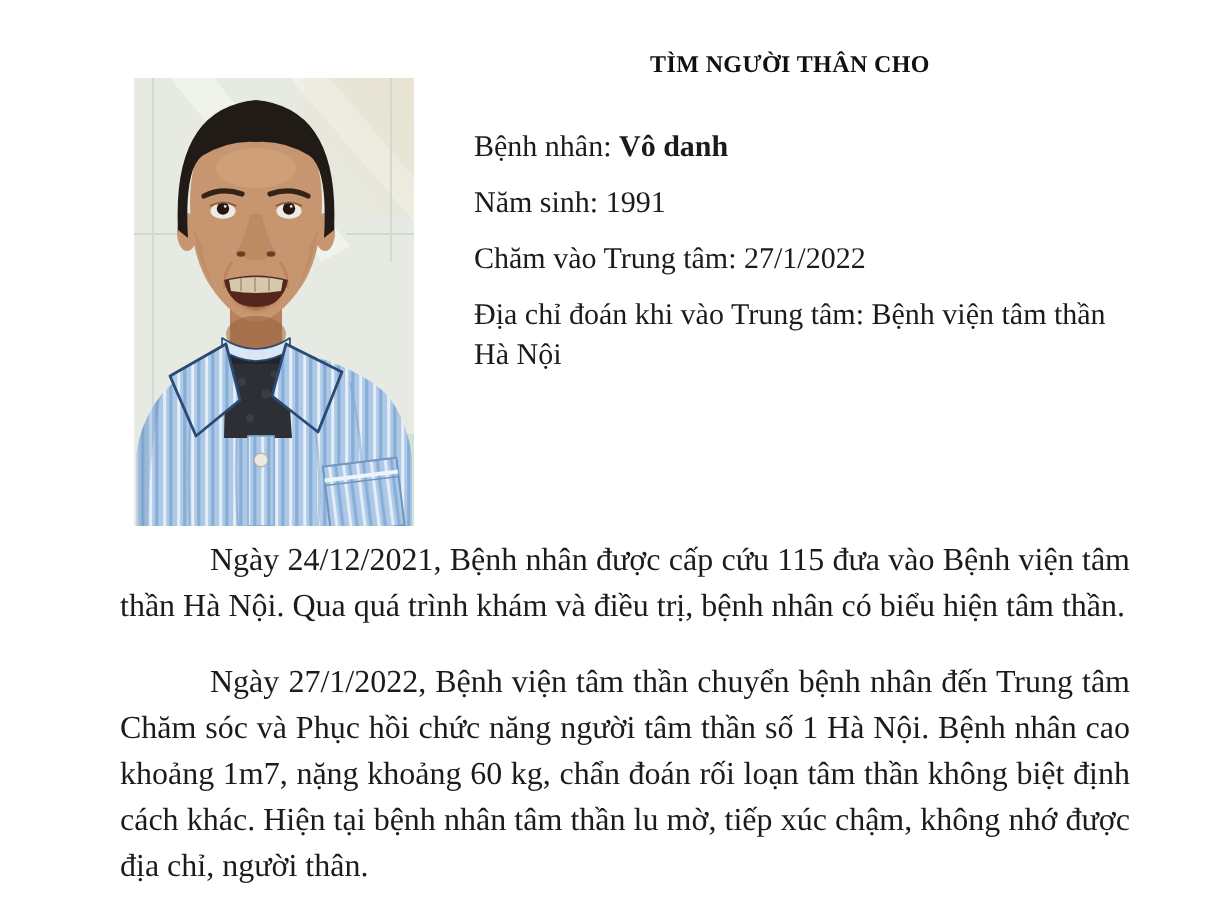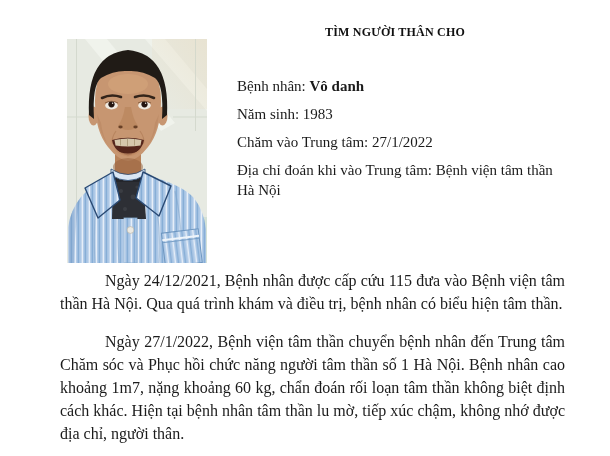--- a/index.html
+++ b/index.html
@@ -4,21 +4,21 @@
 <style>
   html,body{margin:0;padding:0;background:#ffffff;}
   .page{
     position:relative;width:610px;height:456px;background:#ffffff;
     font-family:"Liberation Serif", serif;color:#1b1b1b;overflow:hidden;
   }
   .photo{position:absolute;left:67px;top:39px;width:140px;height:224px;margin:0;}
   .photo svg{display:block;}
   .right-col{position:absolute;left:237px;top:23px;width:316px;}
   .title{font-weight:bold;font-size:12px;line-height:19px;text-align:center;color:#101010;letter-spacing:0.2px;}
-  .fields{margin-top:34px;font-size:15px;line-height:20px;}
+  .fields{margin-top:22px;font-size:15px;line-height:20px;}
   .field{margin-bottom:8px;}
   .field .value{margin-left:0.25em;}
   .field .strong{font-weight:bold;}
   .body-text{position:absolute;left:60px;top:269px;width:505px;font-size:16px;line-height:23px;text-align:justify;}
   .body-text p{margin:0 0 15px 0;text-indent:45px;}
 </style>
 </head>
 <body>
 
 <div class="page">
@@ -150,21 +150,21 @@
 
   <div class="right-col">
     <div class="title">
       <div>TÌM NGƯỜI THÂN CHO</div>
     </div>
     <div class="fields">
       <div class="field">
         <span class="label">Bệnh nhân:</span><span class="value strong">Vô danh</span>
       </div>
       <div class="field">
-        <span class="label">Năm sinh:</span><span class="value">1983</span>
+        <span class="label">Năm sinh:</span><span class="value">1991</span>
       </div>
       <div class="field">
         <span class="label">Chăm vào Trung tâm:</span><span class="value">27/1/2022</span>
       </div>
       <div class="field">
         <span class="label">Địa chỉ đoán khi vào Trung tâm:</span><span class="value">Bệnh viện tâm thần Hà Nội</span>
       </div>
     </div>
   </div>
 

